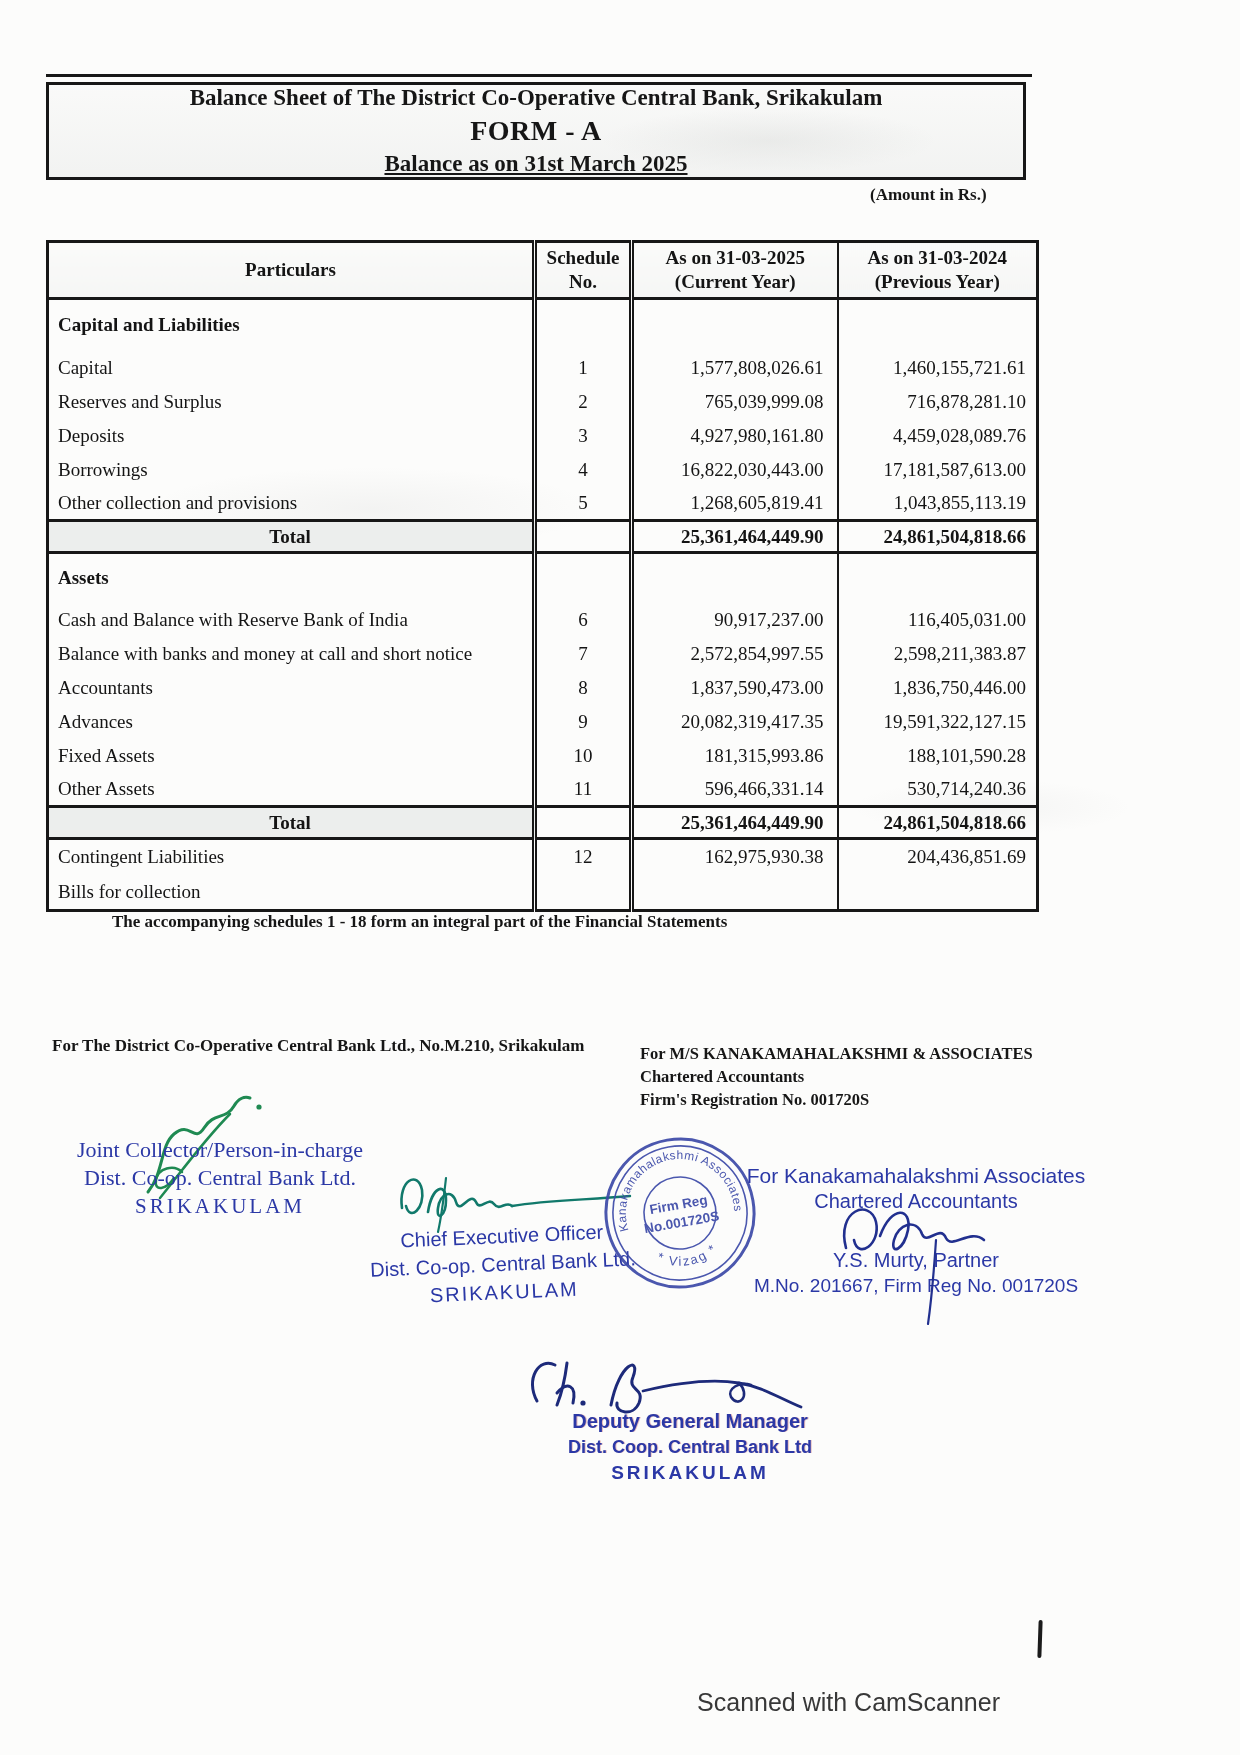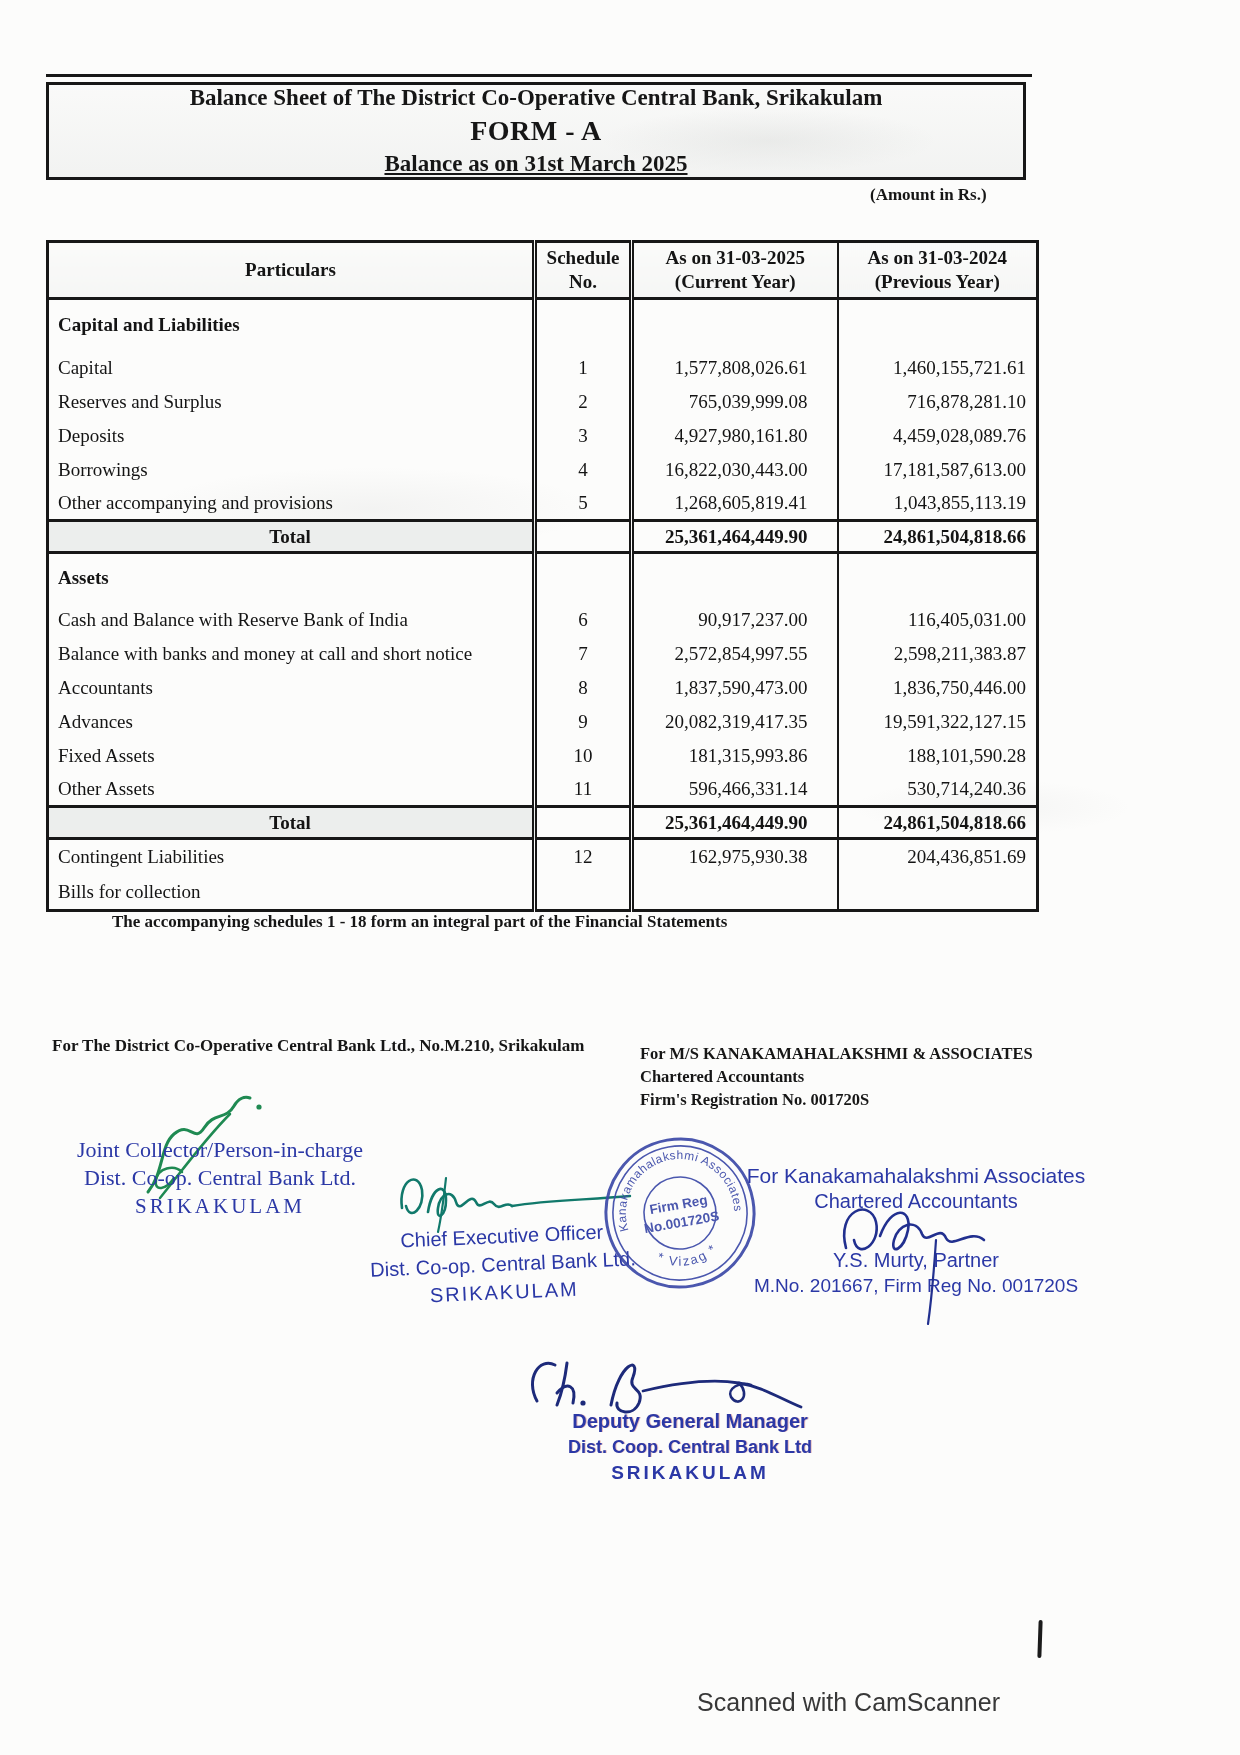--- a/index.html
+++ b/index.html
@@ -27,21 +27,21 @@
   table.bs{position:absolute;left:46px;top:240px;width:990px;border-collapse:collapse;
     table-layout:fixed;font-size:19px;color:#141414;}
   table.bs{border:3px solid #171717;}
   .bs th{border-bottom:3px solid #171717;font-weight:bold;text-align:center;
     vertical-align:middle;line-height:1.25;padding:3px 0;height:48px;
     background:linear-gradient(0deg, rgba(205,209,207,.14), rgba(205,209,207,.03));}
   .bs td{vertical-align:middle;}
   .c-sched{border-left:5px double #171717;border-right:5px double #171717;text-align:center;}
   .c-prev{border-left:2.5px solid #171717;}
   .c-part{padding-left:9px;}
-  .c-cur{text-align:right;padding-right:29px;}
+  .c-cur{text-align:right;padding-right:13px;}
   .c-prev{text-align:right;padding-right:10px;padding-left:44px;}
   tr.r-sec1{height:52px;}
   tr.r-sec2{height:50px;}
   tr.r-sec1 td, tr.r-sec2 td{vertical-align:middle;}
   tr.r-sec1 .c-part, tr.r-sec2 .c-part{font-weight:bold;}
   tr.r-data{height:34px;}
   tr.r-total{height:32px;}
   tr.r-total td{border-top:3px solid #171717;border-bottom:3px solid #171717;font-weight:bold;}
   tr.r-total .c-part{text-align:center;padding-left:0;background:#eceeed;}
   tr.r-contingent{height:36px;}
@@ -150,21 +150,21 @@
         <td class="c-cur">4,927,980,161.80</td>
         <td class="c-prev">4,459,028,089.76</td>
       </tr>
       <tr class="r-data">
         <td class="c-part">Borrowings</td>
         <td class="c-sched">4</td>
         <td class="c-cur">16,822,030,443.00</td>
         <td class="c-prev">17,181,587,613.00</td>
       </tr>
       <tr class="r-data">
-        <td class="c-part">Other accompanying and provisions</td>
+        <td class="c-part">Other collection and provisions</td>
         <td class="c-sched">5</td>
         <td class="c-cur">1,268,605,819.41</td>
         <td class="c-prev">1,043,855,113.19</td>
       </tr>
       <tr class="r-total">
         <td class="c-part">Total</td>
         <td class="c-sched"></td>
         <td class="c-cur">25,361,464,449.90</td>
         <td class="c-prev">24,861,504,818.66</td>
       </tr>

